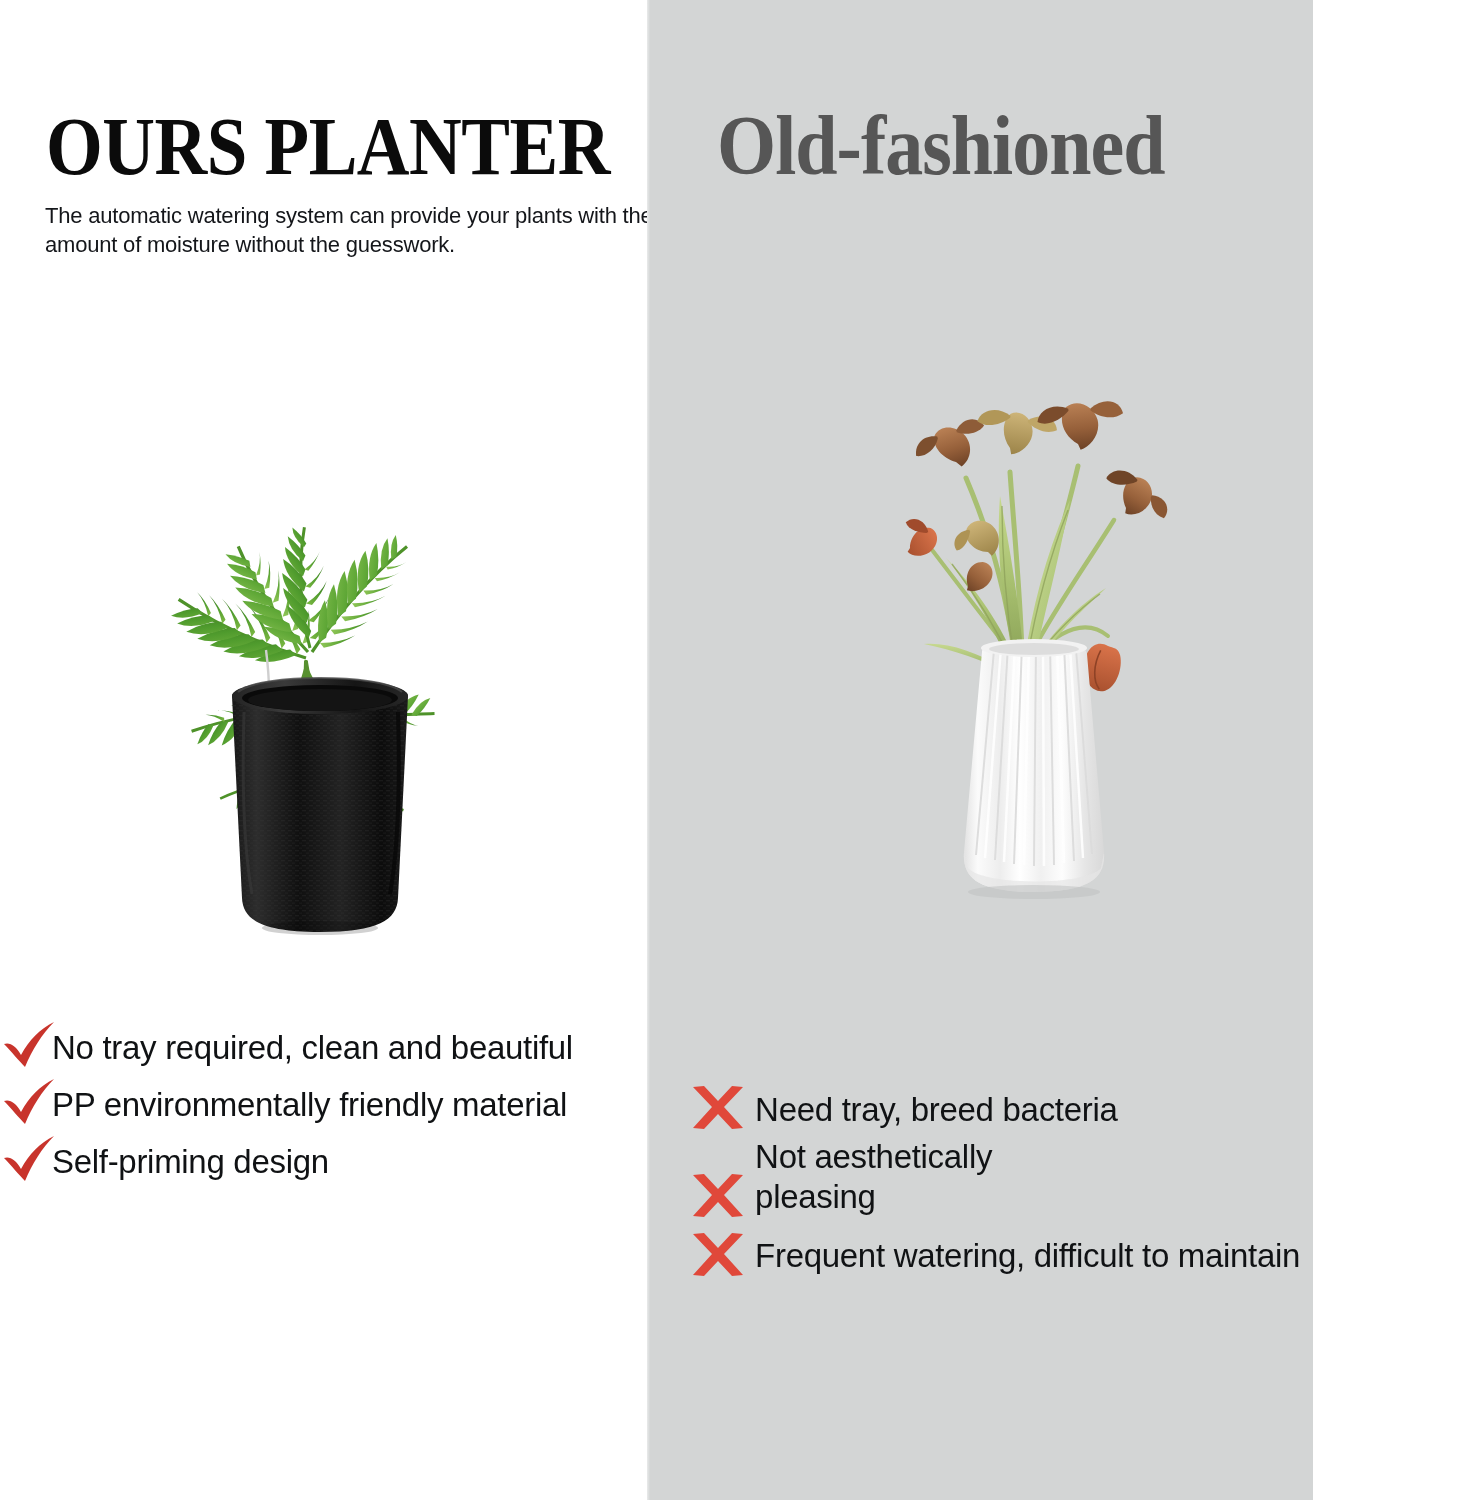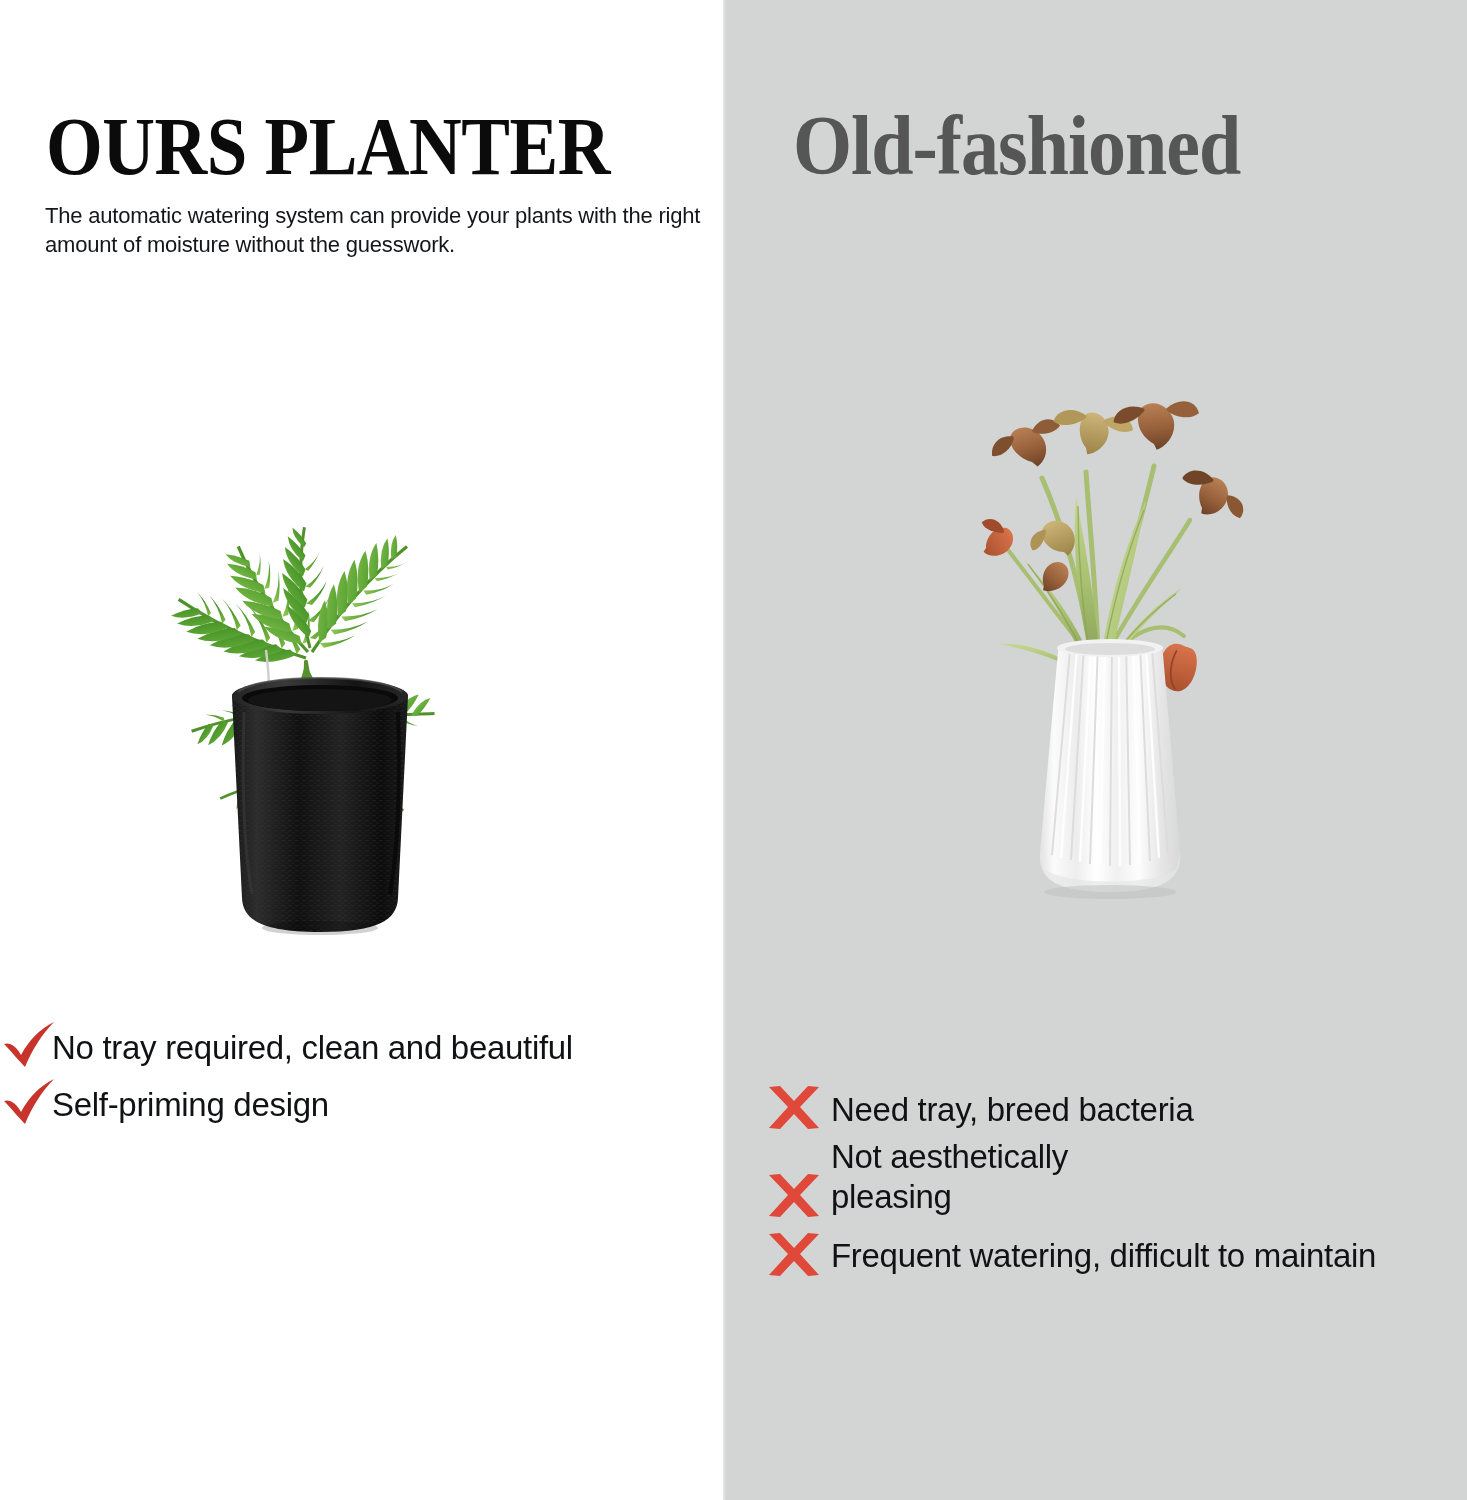--- a/index.html
+++ b/index.html
@@ -4,21 +4,21 @@
 <style>
   * { box-sizing: border-box; margin: 0; padding: 0; }
   html, body {
     width: 1467px; height: 1500px;
     background: #ffffff;
     font-family: "Liberation Sans", sans-serif;
     overflow: hidden;
   }
   #stage {
     position: relative;
-    width: 1467px; height: 1500px;
+    width: 1313px; height: 1500px;
     display: flex;
   }
 
   
   .panel { position: relative; height: 1500px; overflow: hidden; }
   .panel-left  { width: 723px; background: #ffffff; }
   .panel-right { width: 744px; background: #d3d5d5; }
   .panel-right::before {
     content: "";
     position: absolute; left: 0; top: 0; bottom: 0; width: 3px;
@@ -359,20 +359,28 @@
 
       <div class="bullet-row">
         <span class="bullet-mark">
           <svg viewBox="0 0 54 46">
             <path d="M2 22 C8 20 14 24 19 33 C27 18 38 7 52 0 C40 12 30 28 23 45 C17 39 9 29 2 22 Z" fill="#c8342c"></path>
           </svg>
         </span>
         <span class="bullet-text">No tray required, clean and beautiful</span>
       </div>
 
+      <div class="bullet-row">
+        <span class="bullet-mark">
+          <svg viewBox="0 0 54 46">
+            <path d="M2 22 C8 20 14 24 19 33 C27 18 38 7 52 0 C40 12 30 28 23 45 C17 39 9 29 2 22 Z" fill="#c8342c"></path>
+          </svg>
+        </span>
+        <span class="bullet-text">PP environmentally friendly material</span>
+      </div>
 
       <div class="bullet-row">
         <span class="bullet-mark">
           <svg viewBox="0 0 54 46">
             <path d="M2 22 C8 20 14 24 19 33 C27 18 38 7 52 0 C40 12 30 28 23 45 C17 39 9 29 2 22 Z" fill="#c8342c"></path>
           </svg>
         </span>
         <span class="bullet-text">Self-priming design</span>
       </div>
 

